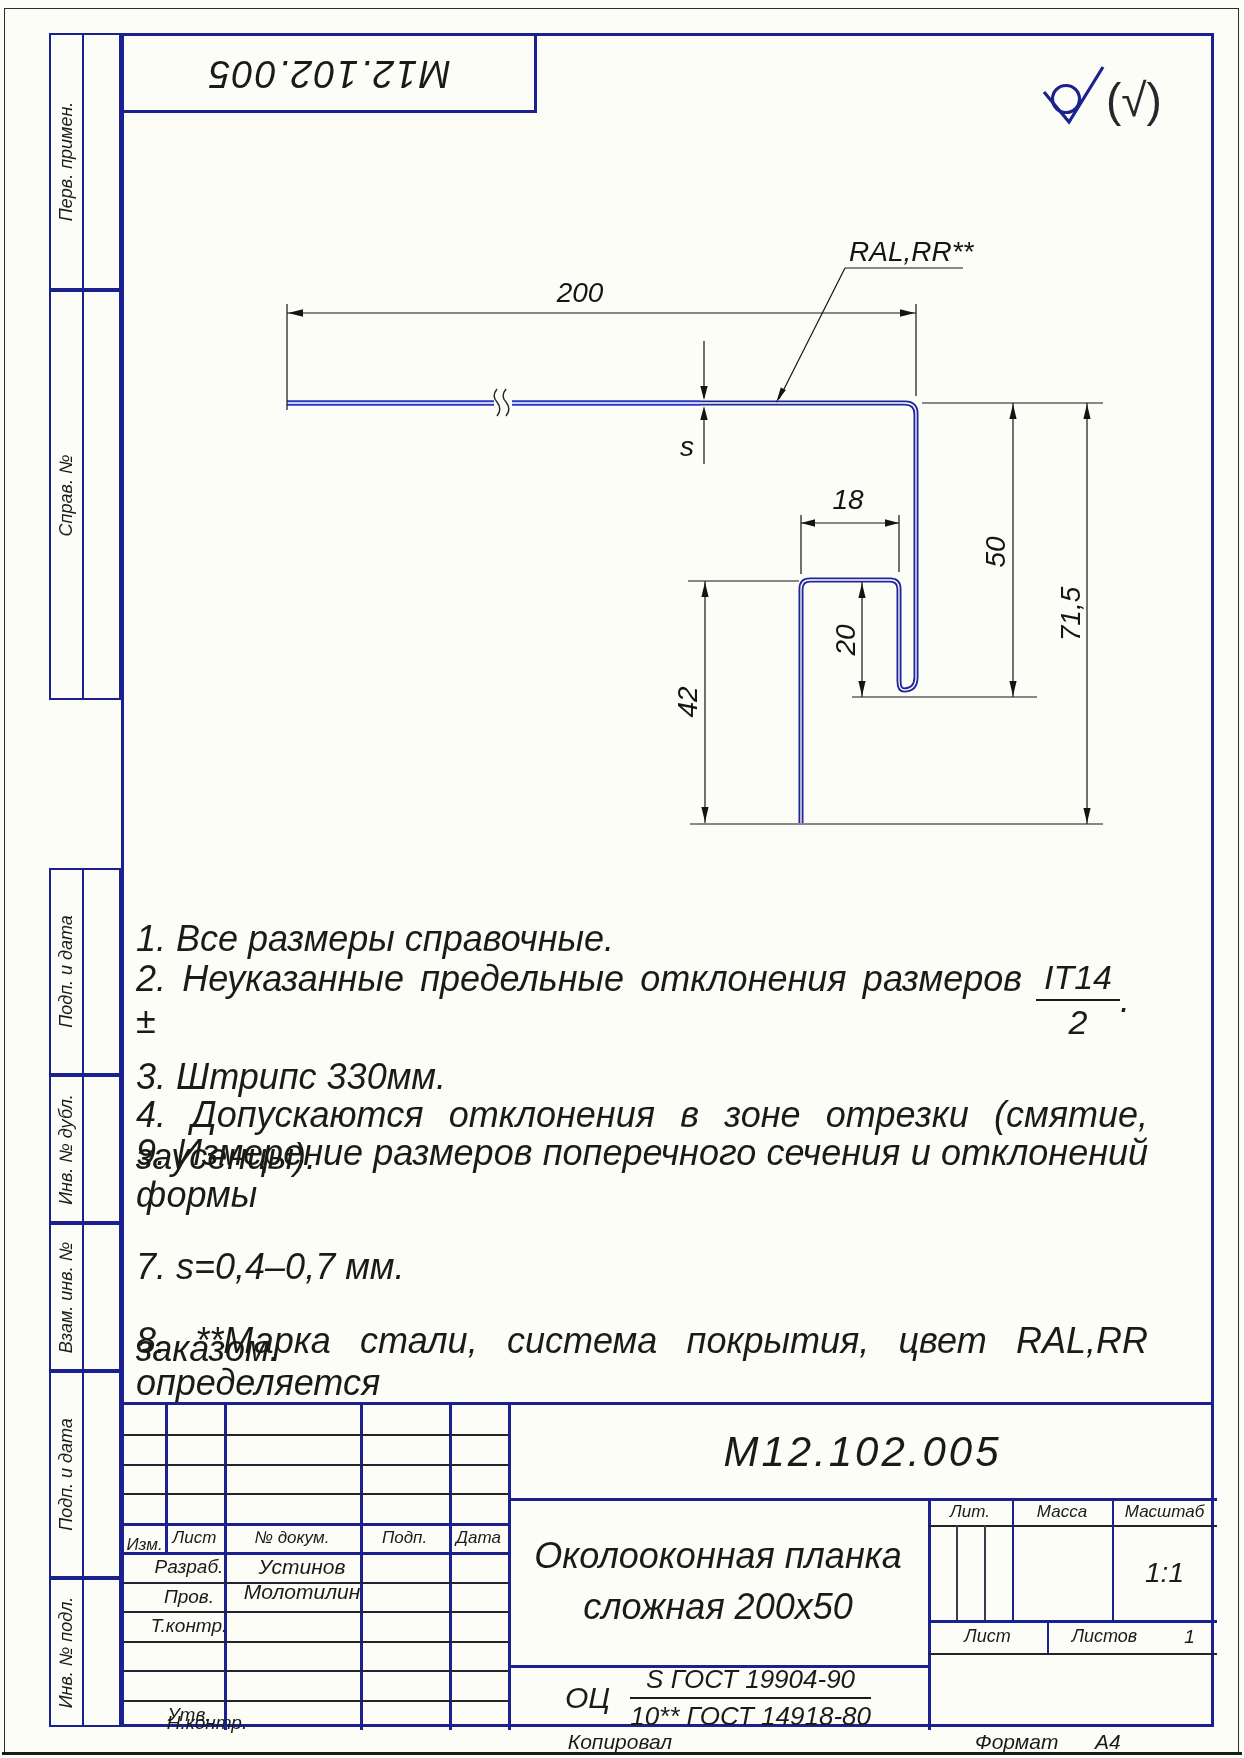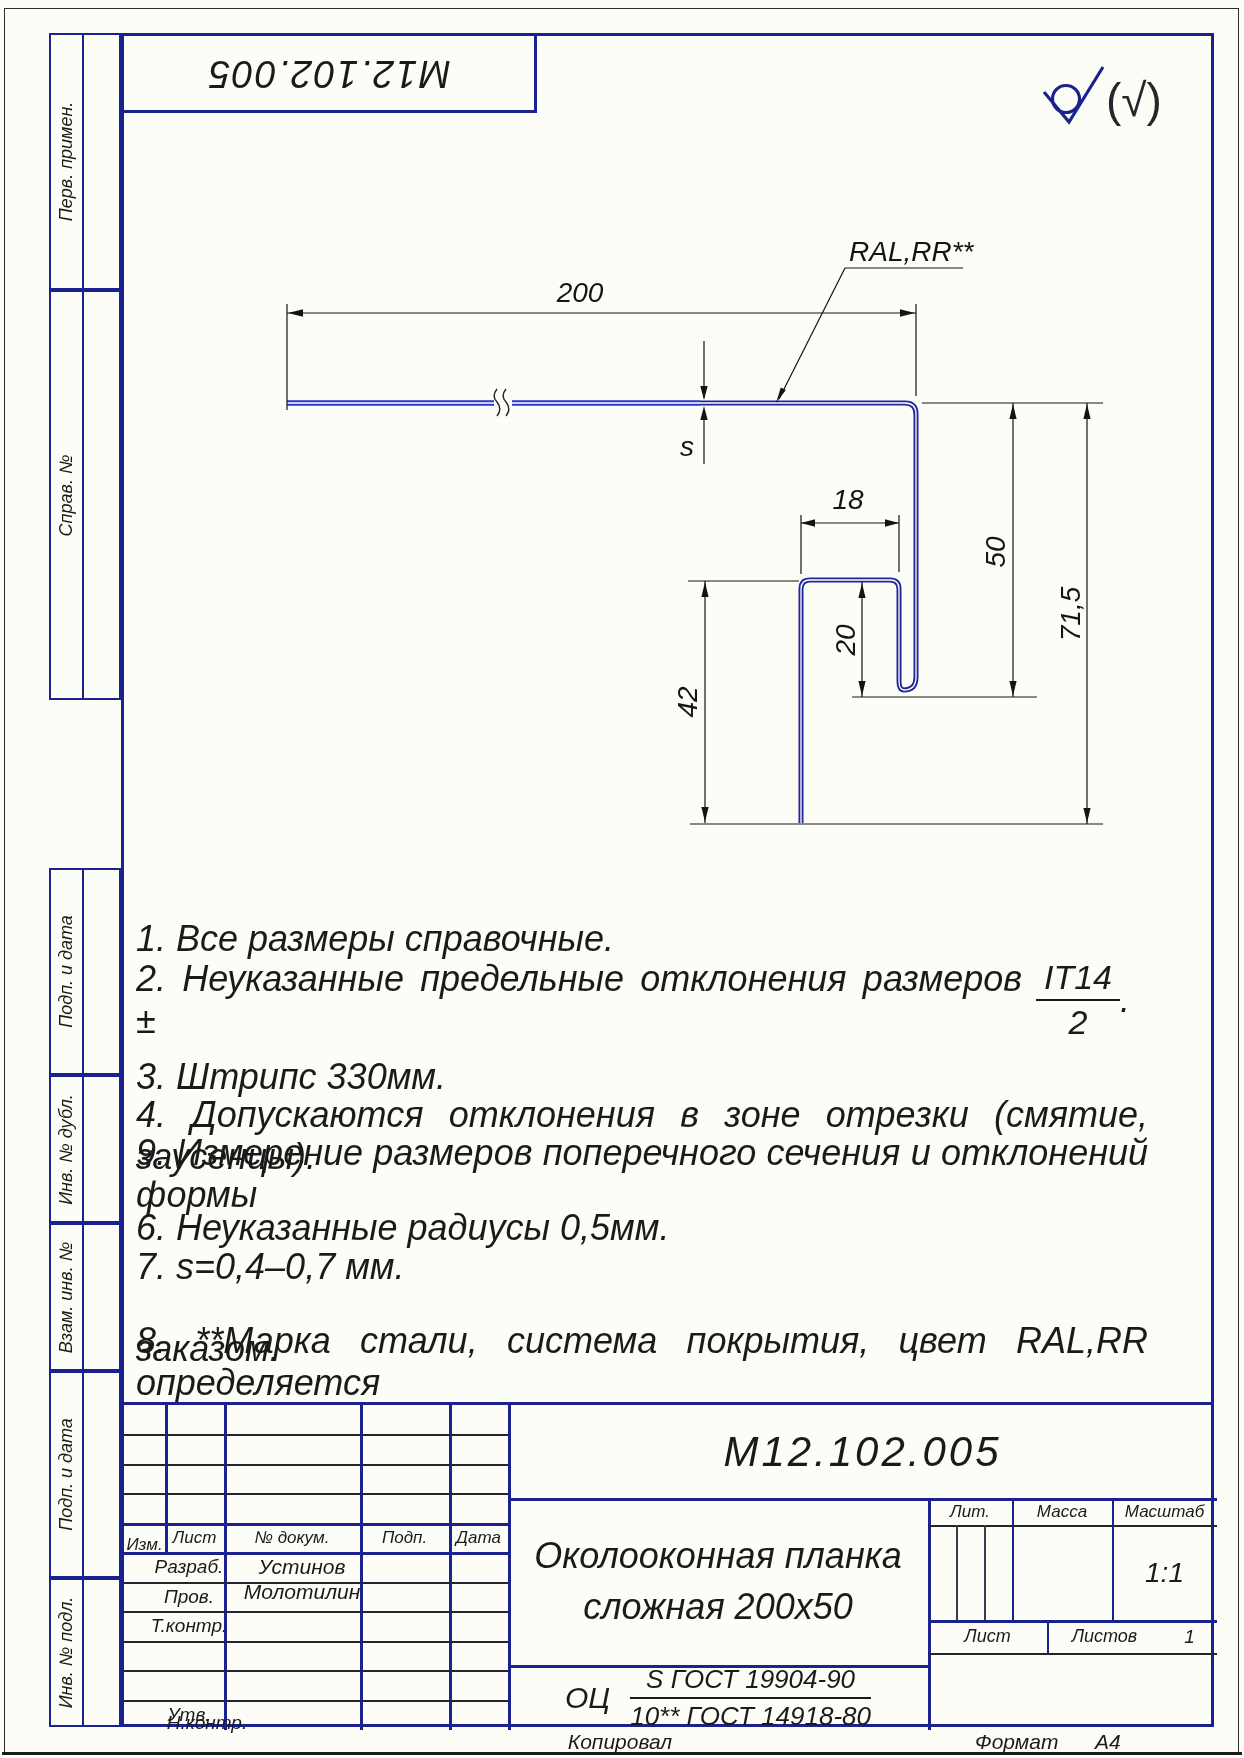--- a/index.html
+++ b/index.html
@@ -171,21 +171,20 @@
     <span class="n2text">2.  Неуказанные предельные отклонения размеров ±</span>
     <span class="frac">
       <span class="fnum">IT14</span>
       <span class="fden">2</span>
     </span>
     <span>.</span>
   </div>
   <div class="note" style="top:1056px;">3.  Штрипс 330мм.</div>
   <div class="note" style="top:1094px;"><span class="wide">4.  Допускаются отклонения в зоне отрезки (смятие, заусенцы).</span></div>
   <div class="note" style="top:1132px;"><span class="wide">9.  Измерение размеров поперечного сечения и отклонений формы</span></div>
-  <div class="note" style="top:1207px;">6.  Неуказанные радиусы 0,5мм.</div>
   <div class="note" style="top:1246px;">7.  s=0,4–0,7 мм.</div>
   <div class="note" style="top:1320px;"><span class="wide">8.  **Марка стали, система покрытия, цвет RAL,RR определяется</span></div>
   <div class="note" style="top:1328px;">заказом.</div>
 
   <div class="tb">
 
     <div class="vl" style="left:41px;top:0;height:147px;"></div>
     <div class="vl" style="left:100px;top:0;height:325px;"></div>
     <div class="vl" style="left:236px;top:0;height:325px;"></div>
     <div class="vl" style="left:325px;top:0;height:325px;"></div>

